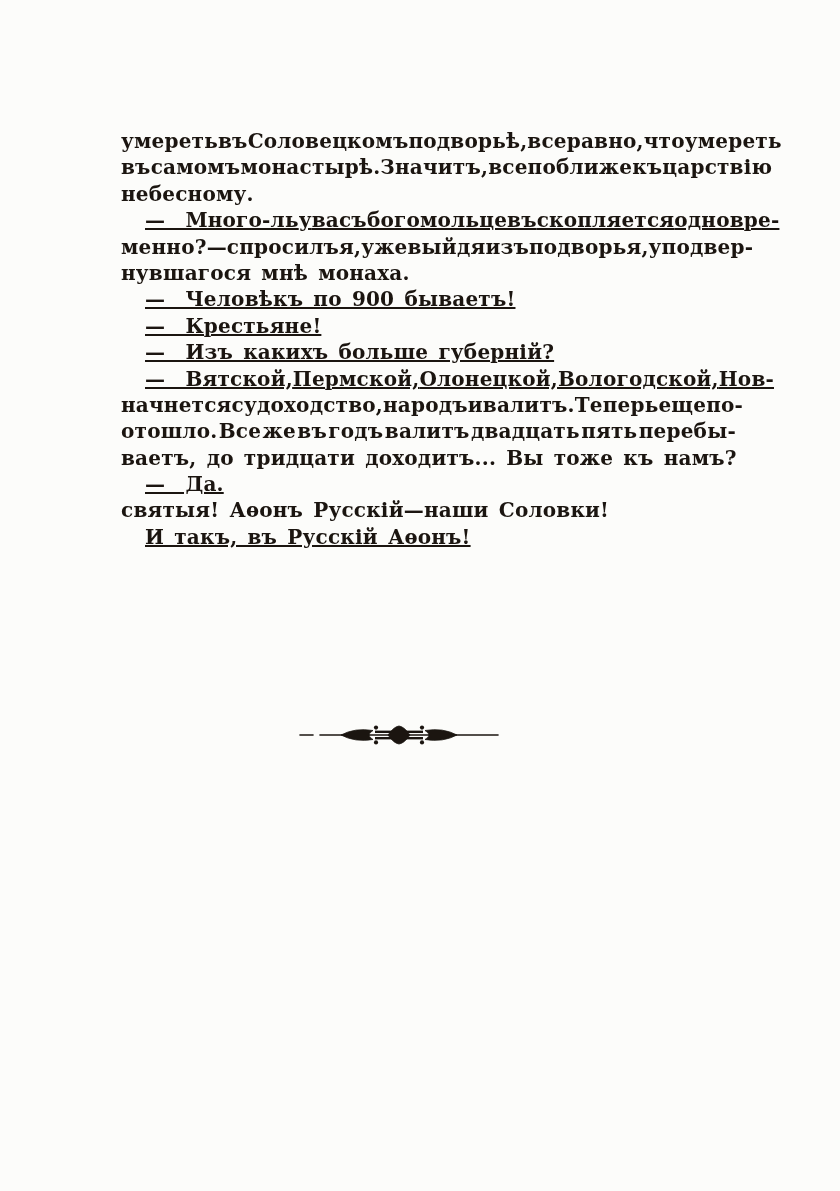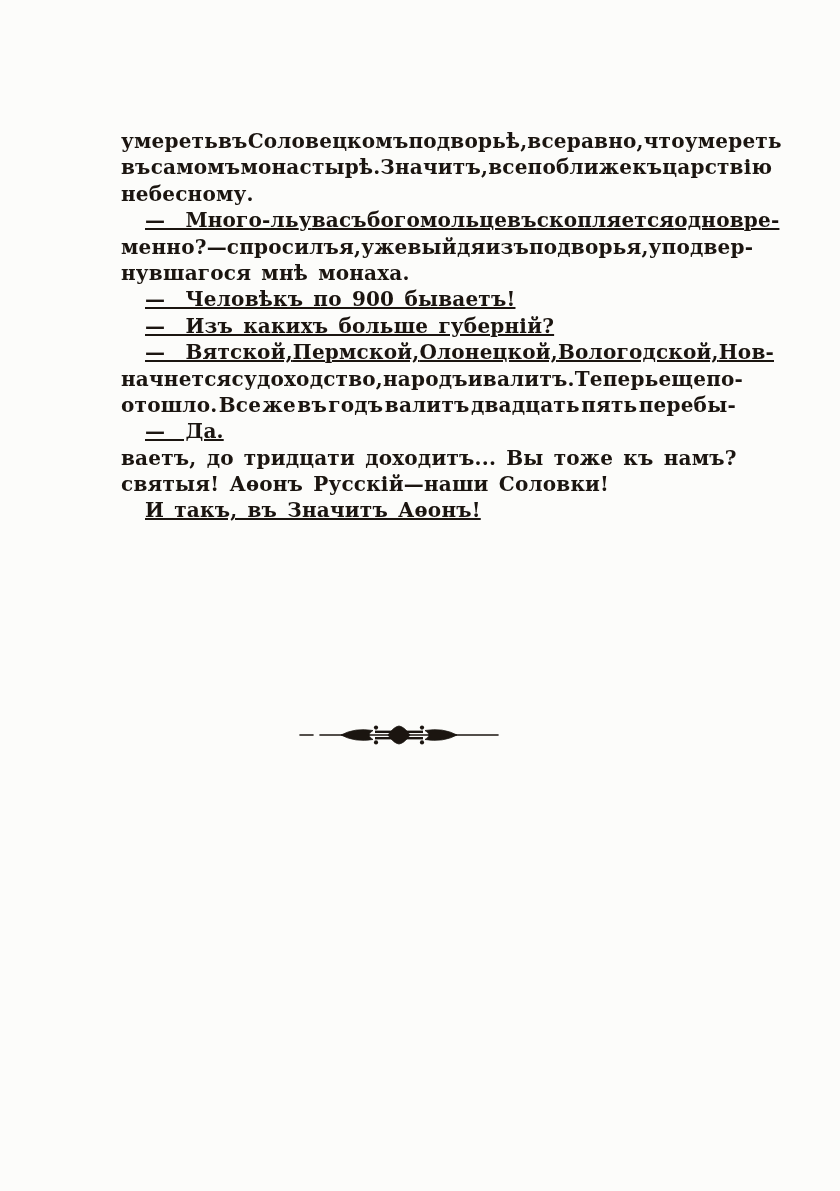--- a/index.html
+++ b/index.html
@@ -106,20 +106,21 @@
         <span>я,</span>
         <span>уже</span>
         <span>выйдя</span>
         <span>изъ</span>
         <span>подворья,</span>
         <span>у</span>
         <span>подвер-</span>
       </div>
       <div class="line">нувшагося мнѣ монаха.</div>
       <div class="line indent">— Человѣкъ по 900 бываетъ!</div>
+      <div class="line indent">— Крестьяне!</div>
       <div class="line indent">— Изъ какихъ больше губерній?</div>
       <div class="line indent justify">
         <span>— Вятской,</span>
         <span>Пермской,</span>
         <span>Олонецкой,</span>
         <span>Вологодской,</span>
         <span>Нов-</span>
       </div>
       <div class="line justify">
         <span>начнется</span>
@@ -135,24 +136,24 @@
         <span>отошло.</span>
         <span>Все</span>
         <span>же</span>
         <span>въ</span>
         <span>годъ</span>
         <span>валитъ</span>
         <span>двадцать</span>
         <span>пять</span>
         <span>перебы-</span>
       </div>
+      <div class="line">ваетъ, до тридцати доходитъ... Вы тоже къ намъ?</div>
       <div class="line indent">— Да.</div>
-      <div class="line">ваетъ, до тридцати доходитъ... Вы тоже къ намъ?</div>
       <div class="line">святыя! Аѳонъ Русскій—наши Соловки!</div>
-      <div class="line indent">И такъ, въ Значитъ Аѳонъ!</div>
+      <div class="line indent">И такъ, въ Русскій Аѳонъ!</div>
     </div>
 
   <div class="ornament-wrap">
     <svg width="200" height="32" viewBox="0 0 200 32" xmlns="http://www.w3.org/2000/svg">
       <g stroke="#1b1510" fill="#1b1510">
 
         <path d="M1 16 h13" stroke-width="1.6" fill="none" stroke-linecap="round"></path>
 
         <path d="M21 16 H199" stroke-width="1.6" fill="none" stroke-linecap="round"></path>
 

